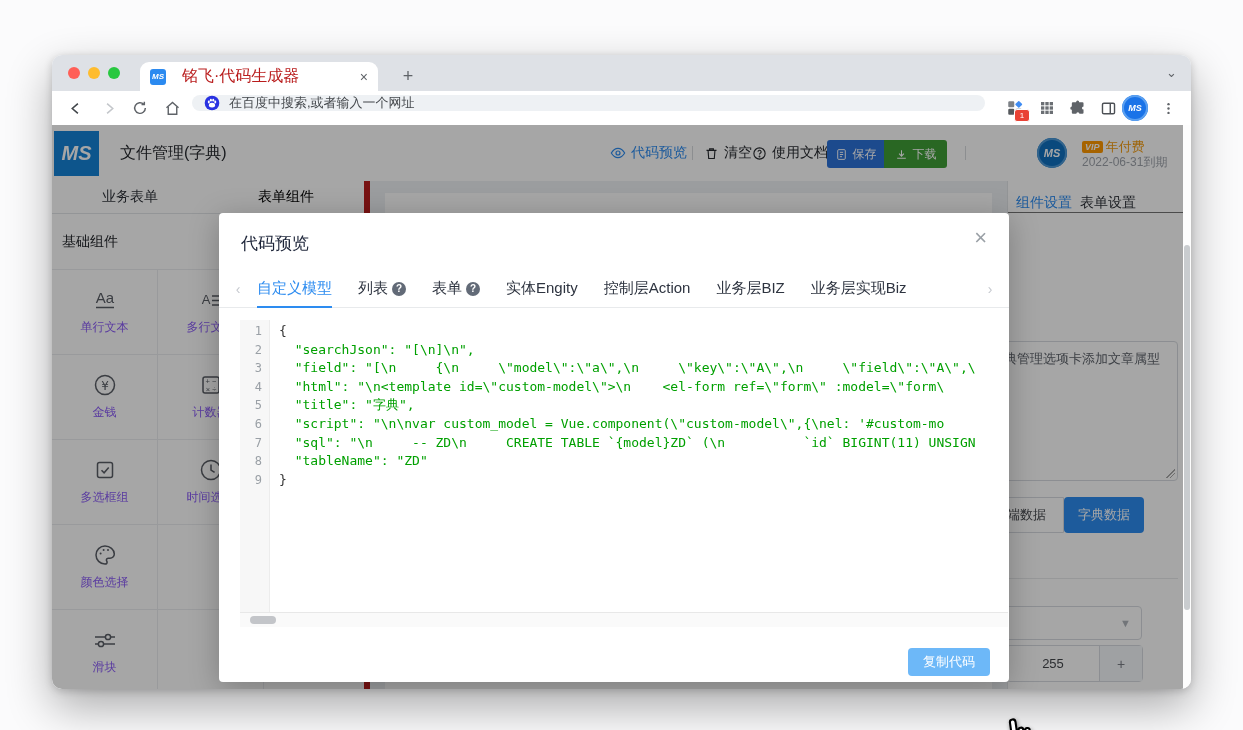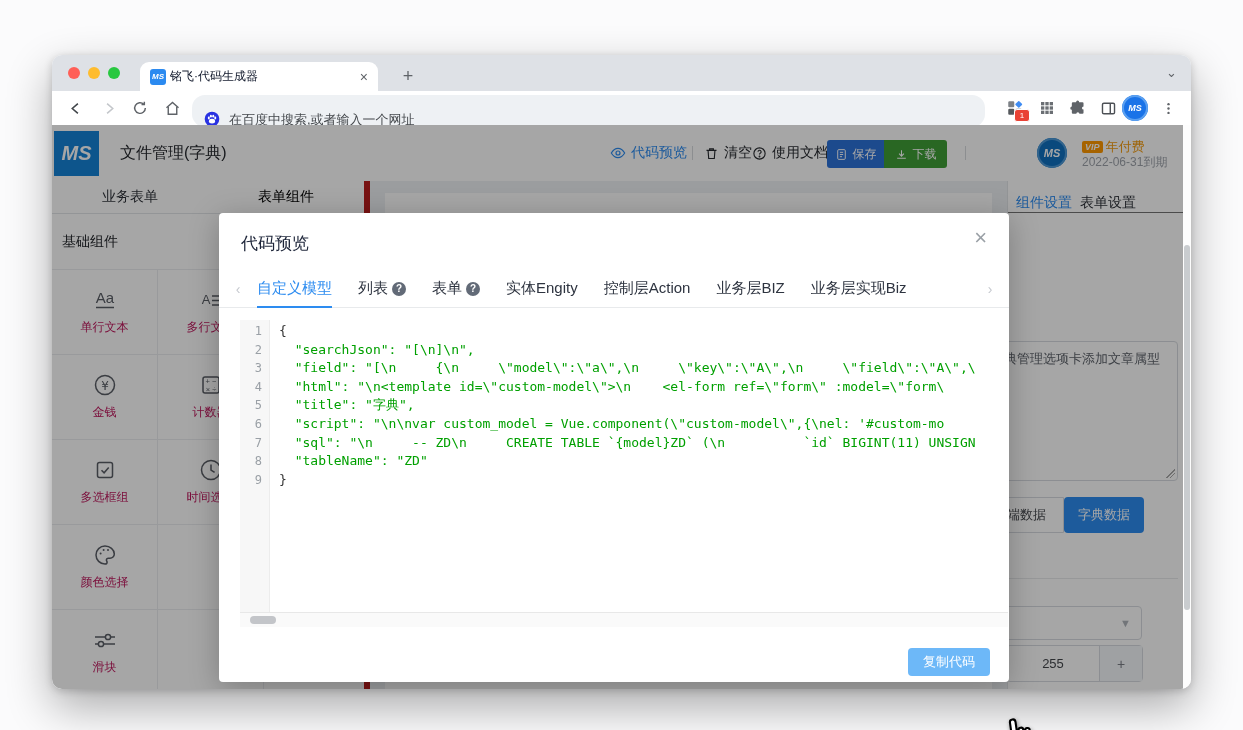--- a/index.html
+++ b/index.html
@@ -6,29 +6,29 @@
   .stage{position:relative;width:1243px;height:730px;background:#fbfbfc;overflow:hidden;}
   .window{position:absolute;left:52px;top:55px;width:1139px;height:634px;border-radius:10px;
           box-shadow:0 18px 45px rgba(0,0,0,.32),0 2px 8px rgba(0,0,0,.18);overflow:hidden;background:#fff;}
   
   .tabstrip{position:absolute;left:0;top:0;width:100%;height:36px;background:#dee1e6;}
   .dot{position:absolute;top:12px;width:12px;height:12px;border-radius:50%;}
   .btab{position:absolute;left:88px;top:7px;width:238px;height:29px;background:#fff;border-radius:9px 9px 0 0;
         display:flex;align-items:center;padding:0 10px;box-sizing:border-box;}
   .favicon{width:16px;height:16px;background:#2b8af0;border-radius:3px;color:#fff;font-size:8px;font-weight:bold;
            font-style:italic;display:flex;align-items:center;justify-content:center;flex:none;}
-  .btab .t{font-size:12px;color:#0f172a;margin-left:4px;flex:1;white-space:nowrap;overflow:hidden;}
+  .btab .t{font-size:16px;color:#b91c1c;margin-left:16px;flex:1;white-space:nowrap;overflow:hidden;}
   .btab .x{color:#5f6368;font-size:14px;margin-left:6px;cursor:default;}
   .newtab{position:absolute;left:342px;top:7px;width:28px;height:28px;display:flex;align-items:center;justify-content:center;
           color:#5f6368;font-size:18px;}
   .strip-chev{position:absolute;right:14px;top:10px;color:#5f6368;font-size:13px;}
   .toolbar{position:absolute;left:0;top:36px;width:100%;height:34px;background:#fff;}
   .tico{position:absolute;top:7px;width:20px;height:20px;color:#5f6368;display:flex;align-items:center;justify-content:center;}
   .addr{position:absolute;left:140px;top:4px;width:793px;height:16px;background:#eef1f4;border-radius:13px;
-        display:flex;align-items:flex-start;padding:16px 12px;box-sizing:border-box;}
+        display:flex;align-items:center;padding:0 12px;box-sizing:border-box;}
   .addr .t{font-size:13px;color:#45494d;margin-left:9px;}
   .badge{position:absolute;right:-5px;bottom:-4px;background:#e94235;color:#fff;font-size:8px;min-width:10px;height:11px;
          border-radius:3px;display:flex;align-items:center;justify-content:center;padding:0 2px;border:1px solid #fff;}
   .avatar-sm{width:26px;height:26px;border-radius:50%;background:#1a73e8;color:#fff;font-size:9px;font-weight:bold;
              font-style:italic;display:flex;align-items:center;justify-content:center;box-shadow:inset 0 0 0 2px #5ba0f0;}
   
   .viewport{position:absolute;left:0;top:70px;width:1131px;height:564px;background:#eef1f5;overflow:hidden;}
   .appheader{position:absolute;left:0;top:0;width:100%;height:56px;background:#fff;border-bottom:1px solid #e6e8eb;}
   .mslogo{position:absolute;left:2px;top:6px;width:45px;height:45px;background:#1583d7;color:#fff;display:flex;
           align-items:center;justify-content:center;font-size:20px;font-weight:bold;font-style:italic;}
@@ -42,21 +42,21 @@
   
   .sidebar{position:absolute;left:0;top:56px;width:318px;height:508px;background:#fff;border-right:6px solid #b91c1c;box-sizing:border-box;}
   .stabs{display:flex;height:32px;border-bottom:1px solid #e2e5e9;}
   .stab{flex:1;display:flex;align-items:center;justify-content:center;font-size:14px;color:#30343b;}
   .stab.active{color:#000000;}
   .ssec{height:55px;border-bottom:1px solid #ebedf0;display:flex;align-items:center;padding-left:10px;font-size:14px;color:#23262b;}
   .sgrid{display:grid;grid-template-columns:106px 106px 105px;grid-auto-rows:85px;}
   .scell{border-right:1px solid #ebedf0;border-bottom:1px solid #ebedf0;display:flex;flex-direction:column;
          align-items:center;justify-content:center;gap:7px;color:#5a5e66;}
   .scell:nth-child(3n){border-right:none;}
-  .scell .lbl{font-size:12px;color:#be185d;white-space:nowrap;}
+  .scell .lbl{font-size:12px;color:#8b5cf6;white-space:nowrap;}
   .scell svg{display:block;}
   
   .canvas{position:absolute;left:318px;top:56px;width:637px;height:508px;background:#eef1f5;}
   .formpanel{position:absolute;left:15px;top:12px;right:15px;bottom:0;background:#fff;}
   .selbar-block{position:absolute;left:30px;top:85px;width:25px;height:7px;background:#1a66b8;}
   .selbar-line{position:absolute;left:55px;top:85px;right:12px;height:3px;background:#1a66b8;}
   
   .rpanel{position:absolute;left:955px;top:56px;width:176px;height:508px;background:#fff;border-left:1px solid #e2e5e9;box-sizing:border-box;}
   .rtabs{position:absolute;left:0;top:0;width:100%;height:32px;border-bottom:1px solid #737373;display:flex;align-items:flex-end;gap:8px;padding-left:8px;box-sizing:border-box;}
   .rtab{font-size:14px;color:#30343b;white-space:nowrap;}

